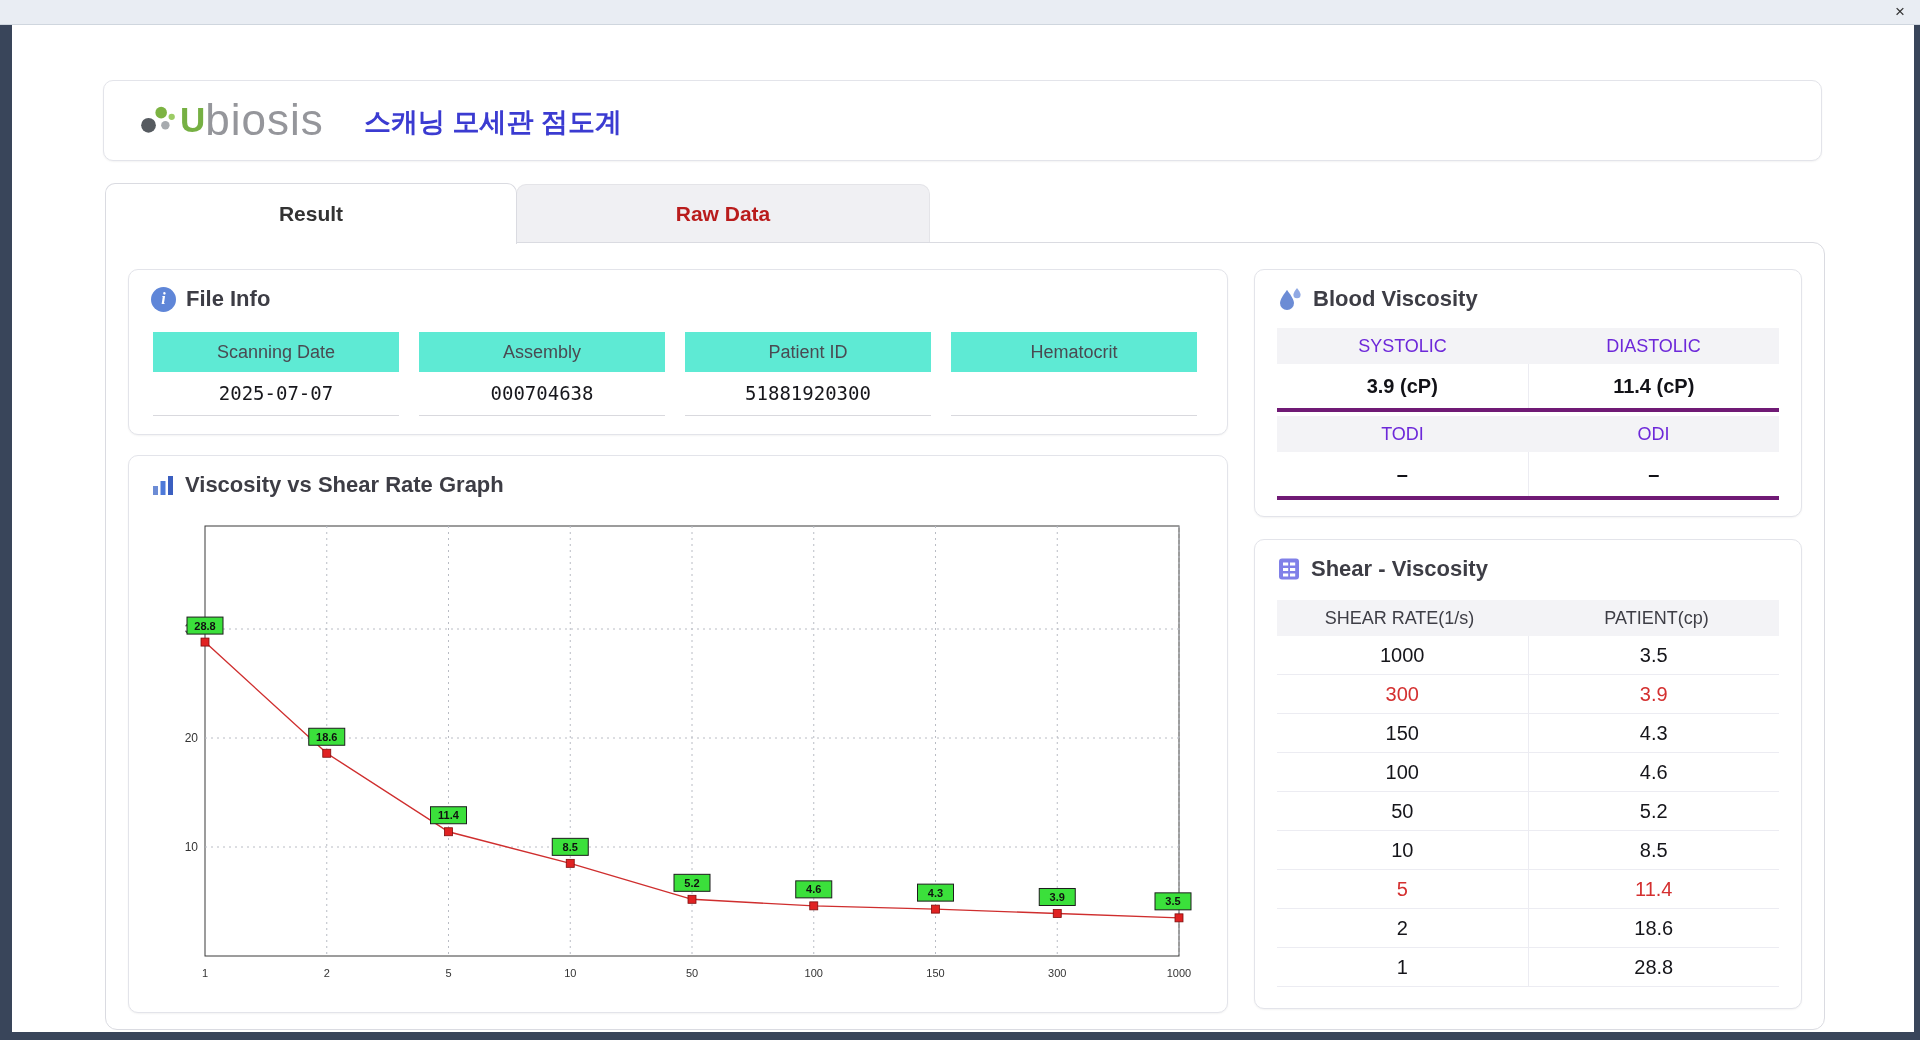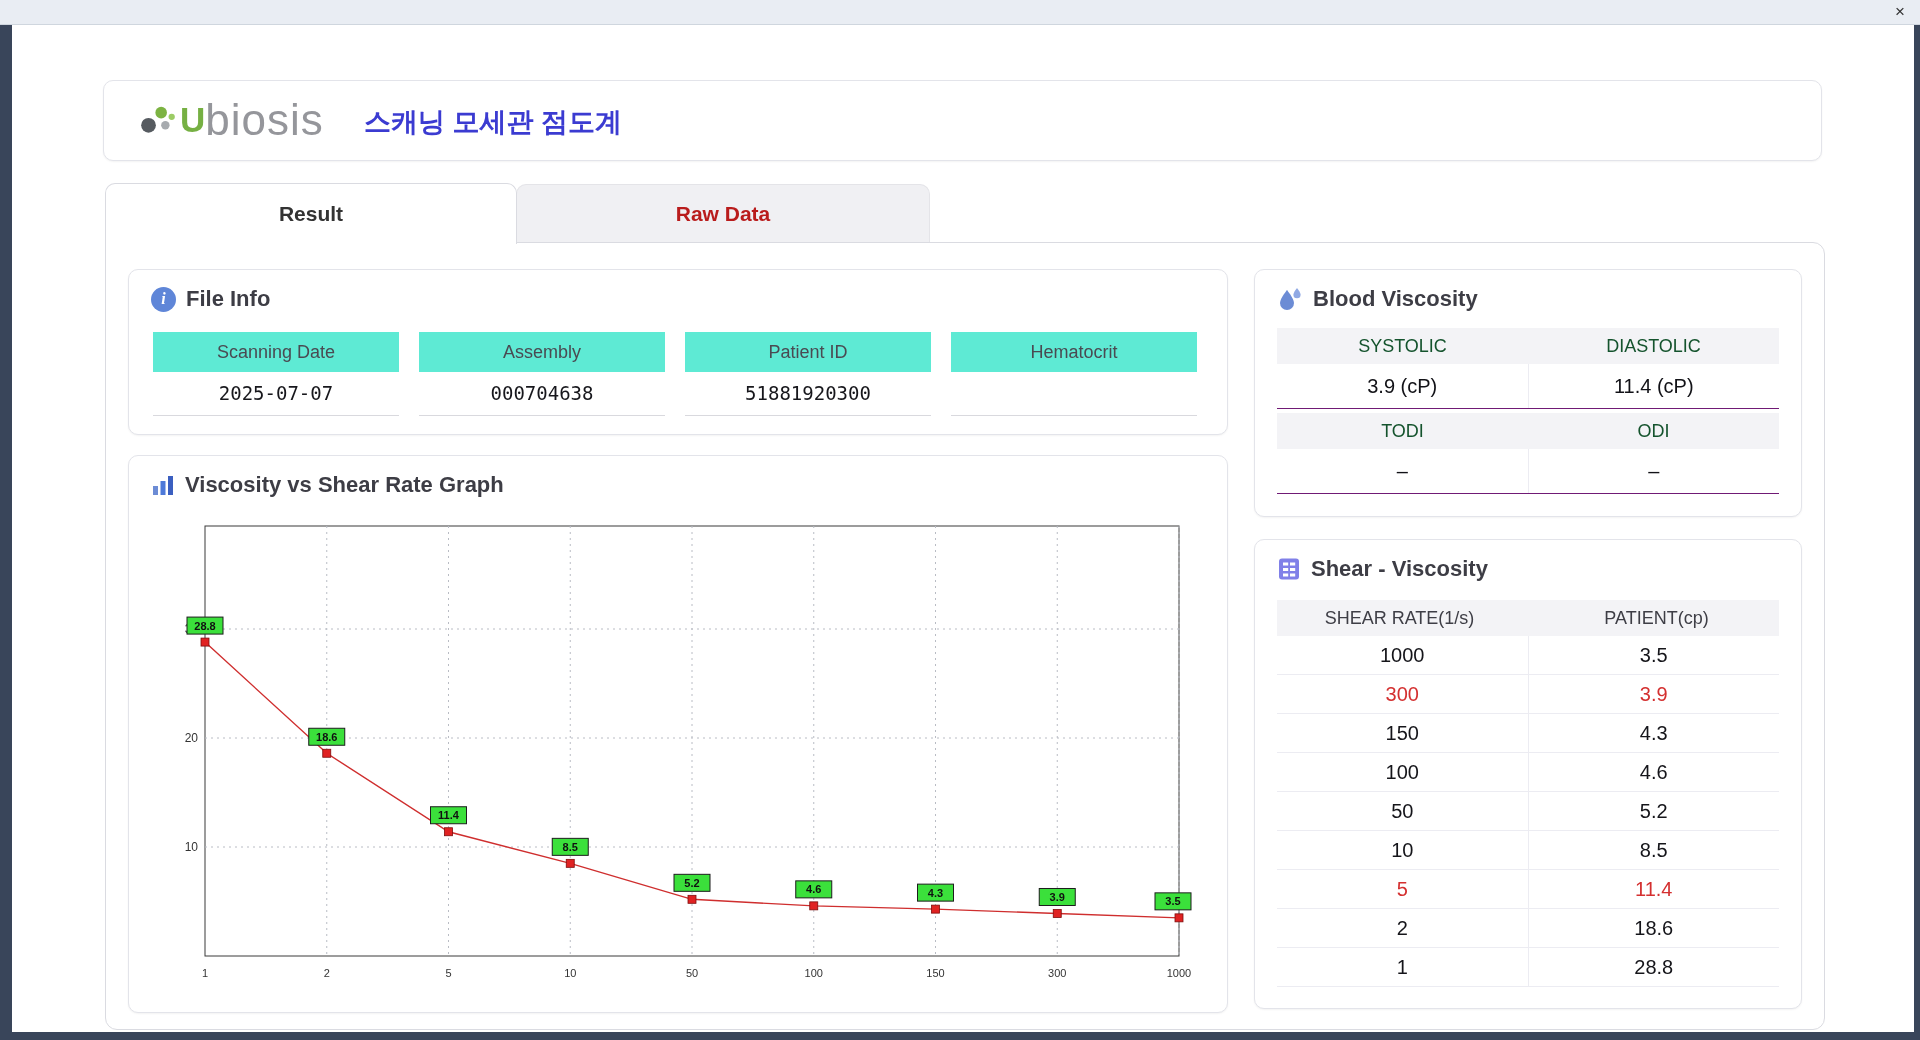--- a/index.html
+++ b/index.html
@@ -46,22 +46,22 @@
   
   .graph-card{left:22px;top:212px;width:1098px;height:556px;}
   .chart-mount{position:absolute;left:34px;top:58px;width:1030px;height:480px;}
   .chart-mount svg text{font-family:"Liberation Sans",sans-serif;}
 
   
   .bv-card{left:1148px;top:26px;width:546px;height:246px;}
   .bv-grid{position:absolute;left:22px;right:22px;top:58px;}
   .bv-hrow{display:flex;background:#f3f3f6;height:36px;line-height:36px;}
   .bv-hrow.gap{margin-top:4px;}
-  .bv-cell{flex:1;text-align:center;font-size:18px;color:#14532d;}
-  .bv-vrow{display:flex;height:44px;line-height:44px;border-bottom:1px solid #701a75;}
+  .bv-cell{flex:1;text-align:center;font-size:18px;color:#6d28d9;}
+  .bv-vrow{display:flex;height:44px;line-height:44px;border-bottom:4px solid #701a75;font-weight:bold;}
   .bv-vcell{flex:1;text-align:center;font-size:20px;color:#121217;}
   .bv-vcell:first-child{border-right:1px solid #ececf2;}
 
   
   .shear-card{left:1148px;top:296px;width:546px;height:468px;}
   .calc-icon svg,.drop-icon svg,.chart-icon svg{display:block;}
   .sh-table{position:absolute;left:22px;right:22px;top:60px;}
   .sh-head{display:flex;background:#f3f3f6;height:36px;line-height:36px;gap:12px;}
   .sh-hcell{flex:1;text-align:center;font-size:18px;color:#3e3e46;}
   .srow{display:flex;height:38px;line-height:38px;border-bottom:1px solid #ececf2;}

